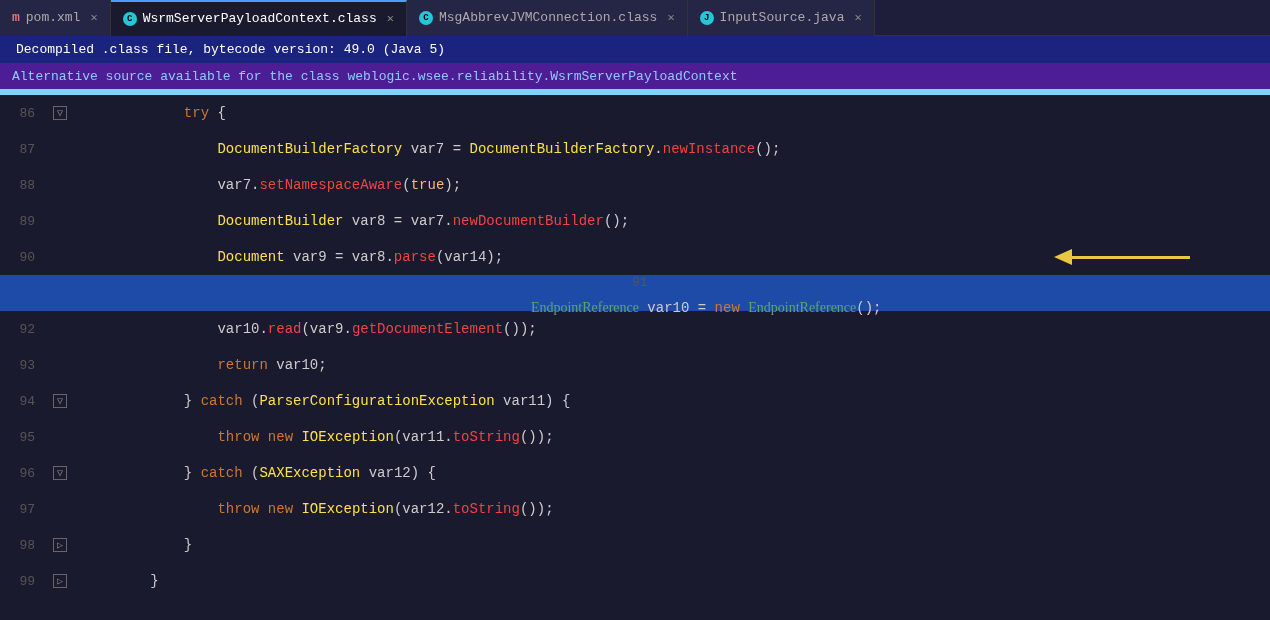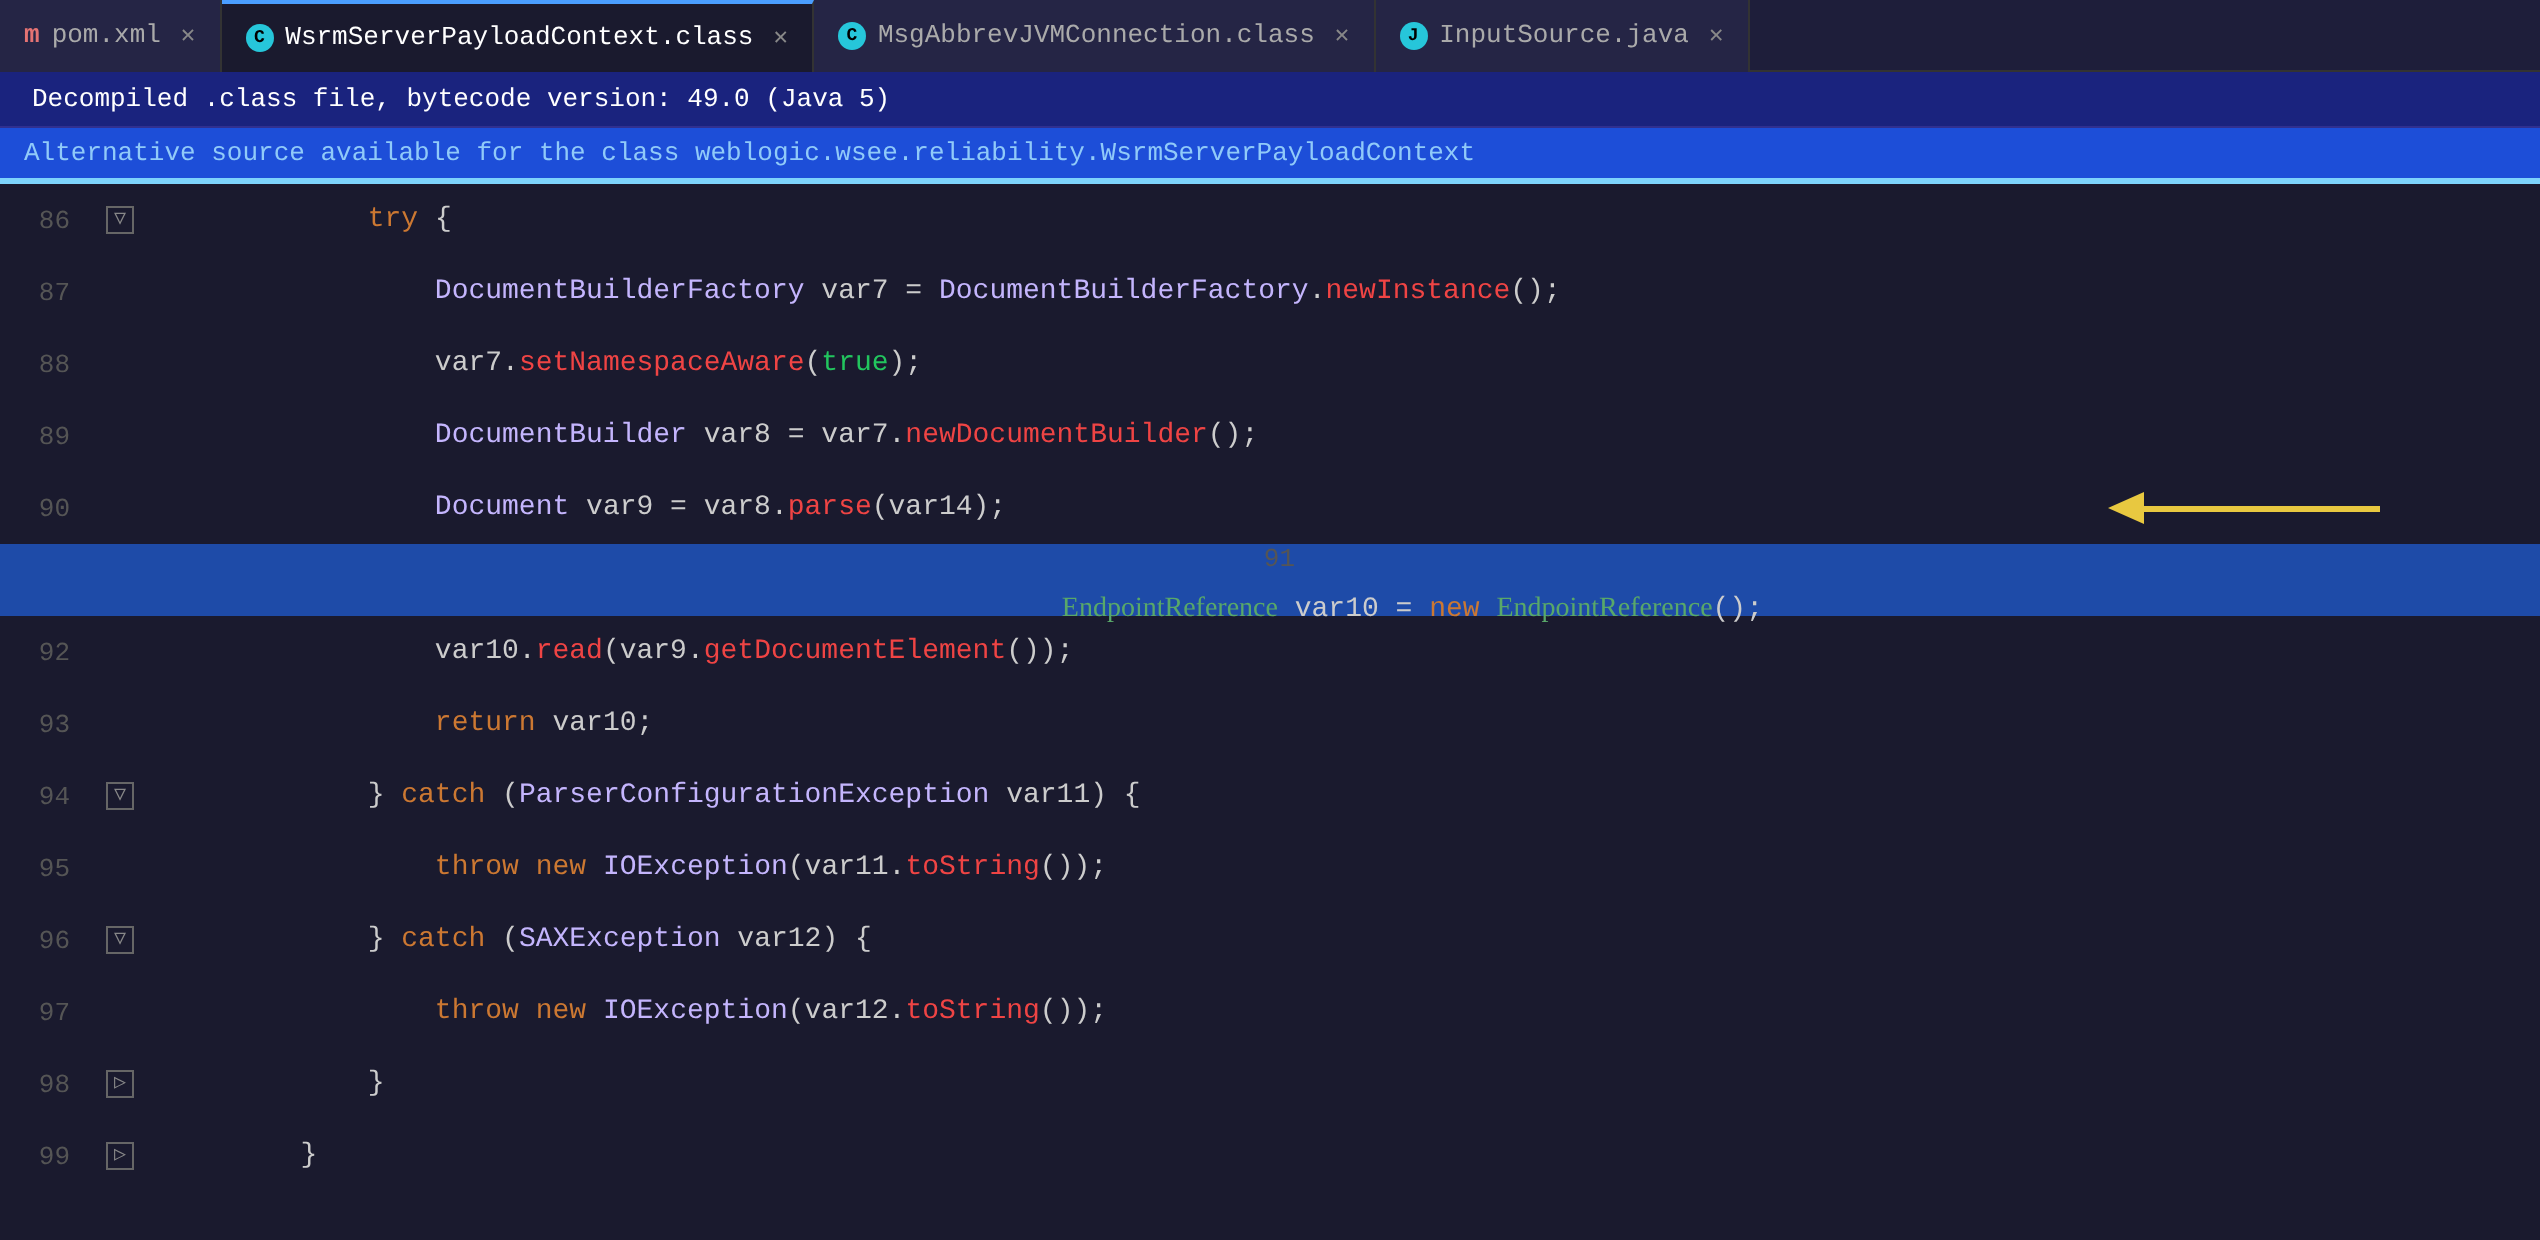--- a/index.html
+++ b/index.html
@@ -49,25 +49,25 @@
 
     
     .info-banner {
       background: #1a237e;
       color: #fff;
       font-size: 13px;
       padding: 6px 16px;
       border-bottom: 1px solid #303090;
     }
     .info-banner.alt {
-      background: #1d4ed8;
+      background: #4c1d95;
       color: #90caf9;
       font-size: 13px;
       padding: 5px 12px;
-      border-bottom: 3px solid #7dd3fc;
+      border-bottom: 6px solid #7dd3fc;
     }
 
     
     .code-area {
       display: flex;
       flex-direction: column;
       overflow: hidden;
       flex: 1;
     }
 
@@ -112,23 +112,23 @@
     .code-content {
       flex: 1;
       padding-left: 8px;
       font-size: 14px;
       line-height: 36px;
       white-space: pre;
     }
 
     
     .kw-keyword { color: #cc7832; }       
-    .kw-type { color: #c4b5fd; }
+    .kw-type { color: #fde047; }
     .kw-method { color: #ef4444; }
-    .kw-bool { color: #22c55e; }
+    .kw-bool { color: #fdba74; }
     .kw-green { color: #59a869; font-family: Liberation Serif, serif; }       
 
     
     .arrow-container {
       position: absolute;
       right: 80px;
       top: 50%;
       transform: translateY(-50%);
       display: flex;
       align-items: center;

